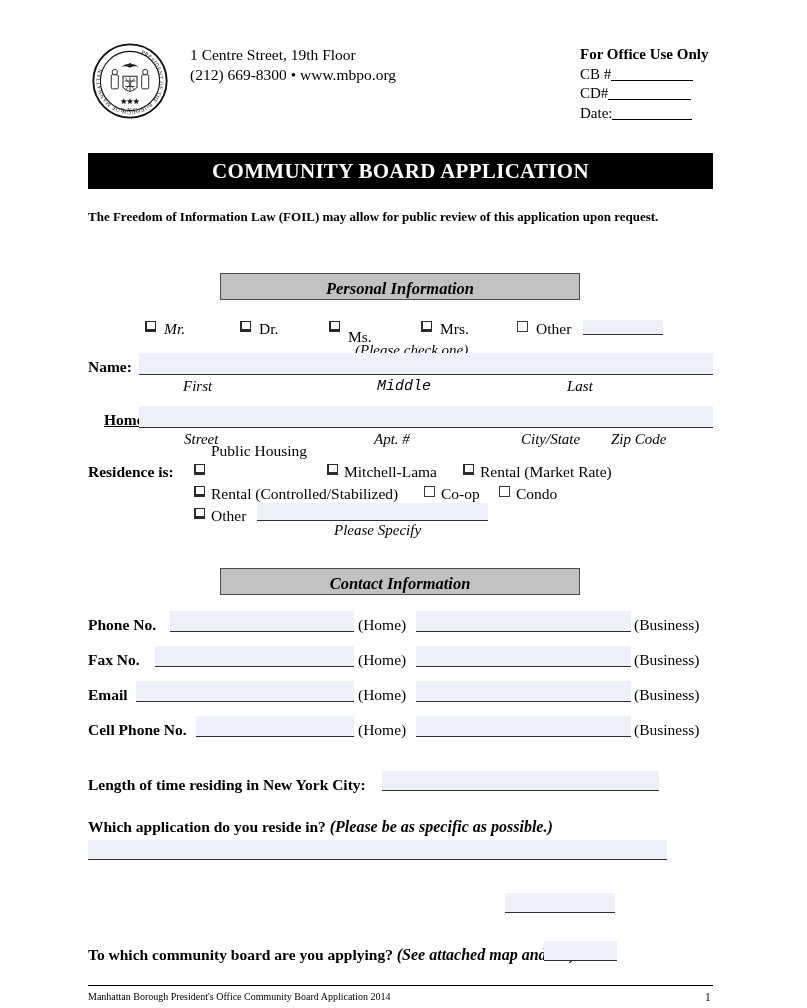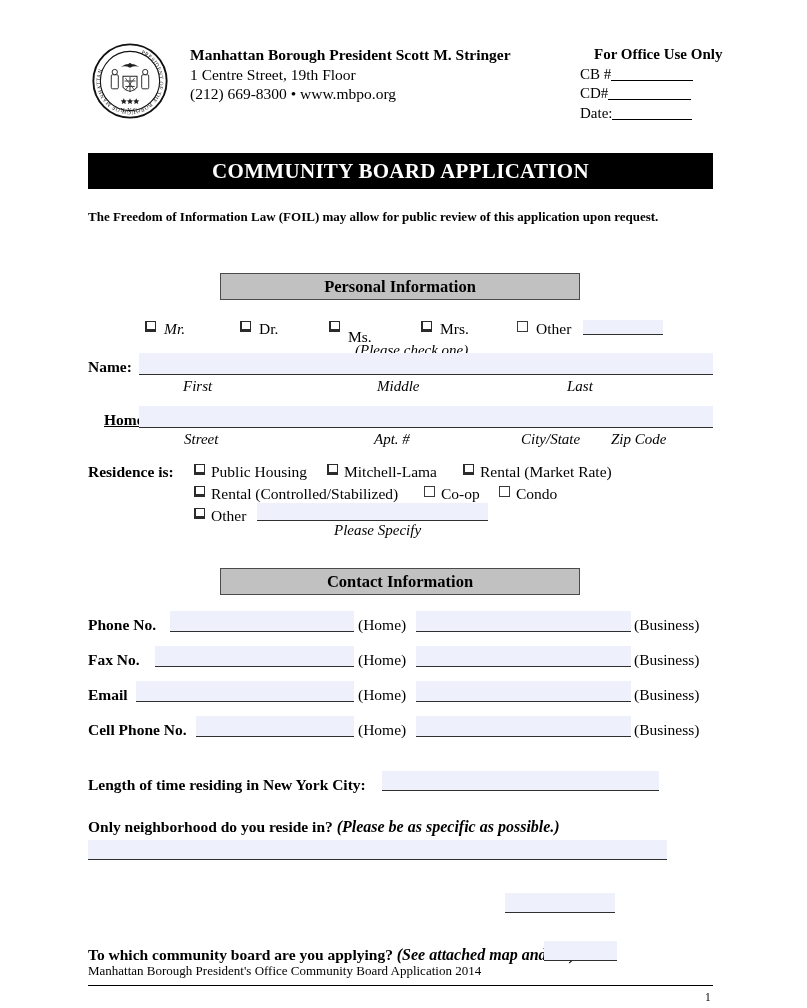--- a/index.html
+++ b/index.html
@@ -43,21 +43,21 @@
   .hdr-addr .l1 {
     font-weight: bold;
     font-size: 15.5px;
   }
   .office {
     position: absolute;
     left: 492px; top: 5px;
     font-size: 15px;
     line-height: 19.5px;
   }
-  .office .ttl { font-weight: bold; margin-left: 14px; }
+  .office .ttl { font-weight: bold; }
   .office .row {
     white-space: nowrap;
     display: block;
   }
   .office .ul {
     display: inline-block;
     border-bottom: 1.2px solid #000;
     height: 14px;
     vertical-align: -2px;
   }
@@ -89,24 +89,25 @@
 
   
   .band {
     position: absolute;
     width: 360px;
     height: 27px;
     background: #c1c1c1;
     border: 1.6px solid #4b4b4b;
     box-sizing: border-box;
     display: flex;
-    align-items: center;
+    align-items: flex-end;
     justify-content: center;
     font-weight: bold;
     font-size: 16.5px;
+    font-style: italic;
   }
   #band-personal { left: 220px; top: 273px; }
   #band-contact  { left: 220px; top: 568px; }
 
   
   .lbl {
     position: absolute;
     font-weight: bold;
     font-size: 15.5px;
     white-space: nowrap;
@@ -152,22 +153,22 @@
 
   
   .foot-rule {
     position: absolute;
     left: 88px; top: 985px;
     width: 625px;
     border-top: 1.6px solid #000;
   }
   .foot-txt {
     position: absolute;
-    left: 88px; top: 963px;
-    font-size: 13px;
+    left: 88px; top: 991px;
+    font-size: 10px;
   }
   .foot-pg {
     position: absolute;
     left: 705px; top: 991px;
     font-size: 11.5px;
   }
 </style>
 </head>
 <body>
 
@@ -199,21 +200,20 @@
 
       <g fill="#222">
         <path d="M42 72 l1.2 2.6 2.8.3 -2.1 1.9 .6 2.8 -2.5-1.4 -2.5 1.4 .6-2.8 -2.1-1.9 2.8-.3z"></path>
         <path d="M50 72 l1.2 2.6 2.8.3 -2.1 1.9 .6 2.8 -2.5-1.4 -2.5 1.4 .6-2.8 -2.1-1.9 2.8-.3z"></path>
         <path d="M58 72 l1.2 2.6 2.8.3 -2.1 1.9 .6 2.8 -2.5-1.4 -2.5 1.4 .6-2.8 -2.1-1.9 2.8-.3z"></path>
       </g>
       <text x="50" y="90" text-anchor="middle" font-family="'Liberation Serif', serif" font-size="7.5" fill="#111" letter-spacing="0.6">N.Y.C.</text>
     </svg>
 
     <div class="hdr-addr">
-      <div class="l1">Manhattan Borough President Scott M. Stringer</div>
       <div>1 Centre Street, 19th Floor</div>
       <div>(212) 669-8300 • www.mbpo.org</div>
     </div>
 
     <div class="office">
       <span class="row ttl">For Office Use Only</span>
       <span class="row">
         <span>CB #</span><span class="ul" style="width:82px;"></span>
       </span>
       <span class="row">
@@ -249,34 +249,34 @@
 
   <div class="cbx thin" style="left:517px; top:321px;"></div>
   <div class="plain" style="left:536px; top:320px;">Other</div>
   <div class="field" style="left:583px; top:320px; width:80px; height:15px;"></div>
 
   <div class="ital" style="left:355px; top:342px;">(Please check one)</div>
 
   <div class="lbl" style="left:88px;  top:358px;">Name:</div>
   <div class="field" style="left:139px; top:353px; width:574px; height:22px;"></div>
   <div class="ital" style="left:183px; top:378px;">First</div>
-  <div class="ital" style="left:377px; top:378px;">Middle</div>
+  <div class="ital" style="left:377px; top:378px;font-family:Liberation Mono, monospace;">Middle</div>
   <div class="ital" style="left:567px; top:378px;">Last</div>
 
   <div class="lbl" style="left:104px;  top:411px;text-decoration:underline;">Home:</div>
   <div class="field" style="left:139px; top:406px; width:574px; height:22px;"></div>
   <div class="ital" style="left:184px; top:431px;">Street</div>
   <div class="ital" style="left:374px; top:431px;">Apt. #</div>
   <div class="ital" style="left:521px; top:431px;">City/State</div>
   <div class="ital" style="left:611px; top:431px;">Zip Code</div>
 
   <div class="lbl" style="left:88px; top:463px;">Residence is:</div>
 
   <div class="cbx" style="left:194px; top:464px;"></div>
-  <div class="plain" style="left:211px; top:463px;">Public Housing</div>
+  <div class="plain" style="left:211px; top:442px;">Public Housing</div>
 
   <div class="cbx" style="left:327px; top:464px;"></div>
   <div class="plain" style="left:344px; top:463px;">Mitchell-Lama</div>
 
   <div class="cbx" style="left:463px; top:464px;"></div>
   <div class="plain" style="left:480px; top:463px;">Rental (Market Rate)</div>
 
   <div class="cbx" style="left:194px; top:486px;"></div>
   <div class="plain" style="left:211px; top:485px;">Rental (Controlled/Stabilized)</div>
 
@@ -316,21 +316,21 @@
   <div class="lbl" style="left:88px;  top:721px;">Cell Phone No.</div>
   <div class="field" style="left:196px; top:716px; width:158px; height:21px;"></div>
   <div class="plain" style="left:358px; top:721px;">(Home)</div>
   <div class="field" style="left:416px; top:716px; width:215px; height:21px;"></div>
   <div class="plain" style="left:634px; top:721px;">(Business)</div>
 
   <div class="lbl" style="left:88px;  top:776px;">Length of time residing in New York City:</div>
   <div class="field" style="left:382px; top:771px; width:277px; height:20px;"></div>
 
   <div class="lbl" style="left:88px;  top:818px;">
-    <span>Only neighborhood do you reside in?</span>
+    <span>Which application do you reside in?</span>
     <span class="ital-md">(Please be as specific as possible.)</span>
   </div>
   <div class="field" style="left:88px; top:840px; width:579px; height:20px;"></div>
 
   <div class="field" style="left:505px; top:893px; width:110px; height:20px;"></div>
 
   <div class="lbl" style="left:88px;  top:946px;">
     <span>To which community board are you applying?</span>
     <span class="ital-md">(See attached map and list)</span>
   </div>

